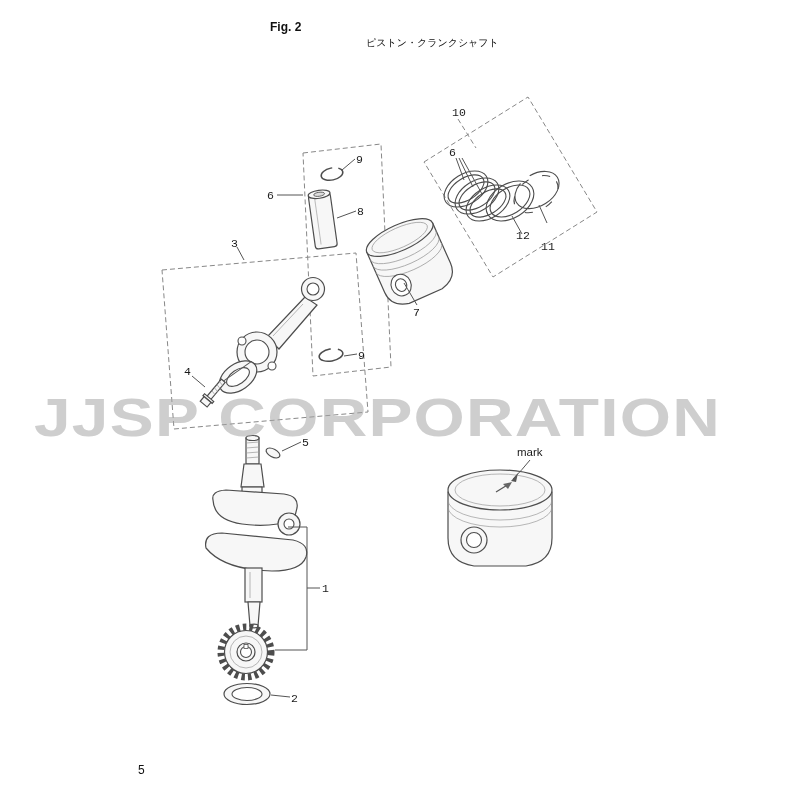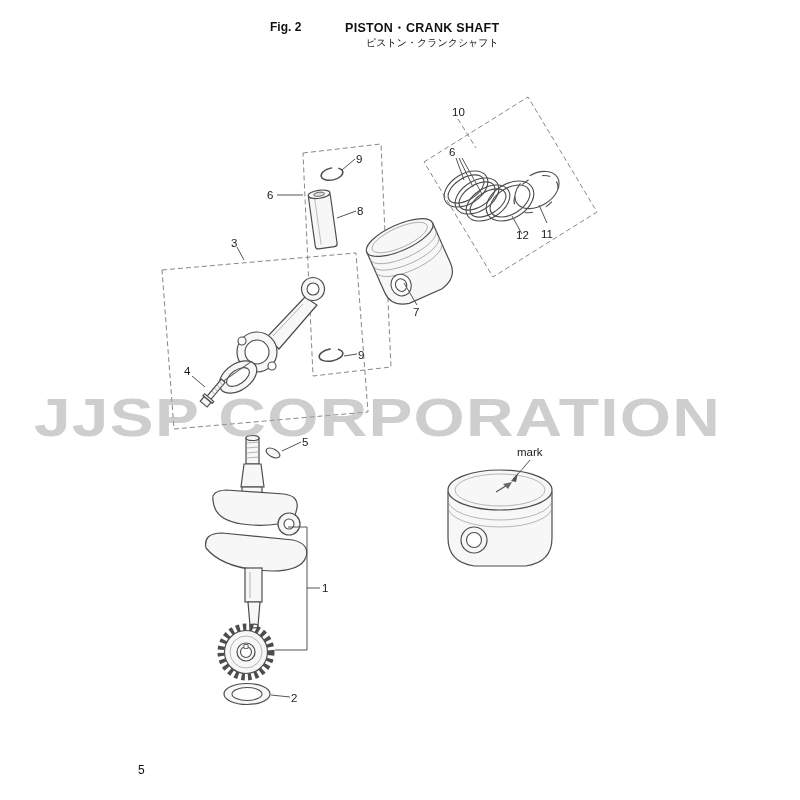--- a/index.html
+++ b/index.html
@@ -1,21 +1,21 @@
 <!DOCTYPE html>
 <html><head>
 <meta charset="utf-8">
 <style>
   html,body{margin:0;padding:0;background:#fff;}
   .page{position:relative;width:800px;height:800px;background:#fff;overflow:hidden;
         font-family:"Liberation Sans",sans-serif;}
   .hdr-fig{position:absolute;left:270px;top:20px;font-size:12px;font-weight:bold;color:#111;}
   .hdr-title{position:absolute;left:345px;top:20px;font-size:12.5px;font-weight:bold;letter-spacing:.3px;color:#111;}
   .hdr-sub{position:absolute;left:366px;top:36px;font-size:10px;color:#111;}
-  .callout{position:absolute;font-size:11.5px;color:#1a1a1a;}
+  .callout{position:absolute;font-size:11.5px;color:#1a1a1a;font-family:Liberation Mono, monospace;}
   .mark-label{position:absolute;left:517px;top:446px;font-size:11.5px;color:#1a1a1a;text-align:center;}
   .pagenum{position:absolute;left:138px;top:763px;font-size:12px;color:#111;}
   .watermark{position:absolute;left:34px;top:386px;font-size:54px;font-weight:800;
              color:rgba(165,165,165,.55);white-space:nowrap;letter-spacing:1px;
              transform:scaleX(1.22);transform-origin:left center;z-index:5;}
   svg{position:absolute;left:0;top:0;}
   .part{fill:#f7f7f7;stroke:#4d4d4d;stroke-width:1.2;}
   .partw{fill:#ffffff;stroke:#4d4d4d;stroke-width:1.1;}
   .ring{fill:none;stroke:#4d4d4d;stroke-width:1.1;}
   .ln{fill:none;stroke:#555;stroke-width:1;}
@@ -175,31 +175,30 @@
       <path class="ln" d="M301,442 L282,451"></path>
       <path class="ln" d="M290,697 L271,695"></path>
       <polyline class="ln" points="288,527 307,527 307,650 275,650" fill="none"></polyline>
       <path class="ln" d="M307,588 L320,588"></path>
       <path class="ln" d="M530,460 Q522,470 513,479"></path>
       <polygon points="511,481 518,473 516,482" fill="#555"></polygon>
     </g>
   </svg>
 
   <div class="hdr-fig">Fig. 2</div>
-  <div class="hdr-title">PISTON・CRANK SHAFT</div>
   <div class="hdr-sub">ピストン・クランクシャフト</div>
 
   <div class="callout" style="left:452px;top:106px">10</div>
   <div class="callout" style="left:449px;top:146px">6</div>
   <div class="callout" style="left:356px;top:153px">9</div>
   <div class="callout" style="left:267px;top:189px">6</div>
   <div class="callout" style="left:357px;top:205px">8</div>
   <div class="callout" style="left:231px;top:237px">3</div>
   <div class="callout" style="left:516px;top:229px">12</div>
-  <div class="callout" style="left:541px;top:228px">11</div>
+  <div class="callout" style="left:541px;top:240px">11</div>
   <div class="callout" style="left:413px;top:306px">7</div>
   <div class="callout" style="left:358px;top:349px">9</div>
   <div class="callout" style="left:184px;top:365px">4</div>
   <div class="callout" style="left:302px;top:436px">5</div>
   <div class="callout" style="left:322px;top:582px">1</div>
   <div class="callout" style="left:291px;top:692px">2</div>
 
   <div class="mark-label">mark</div>
 
   <div class="watermark">JJSP CORPORATION</div>

